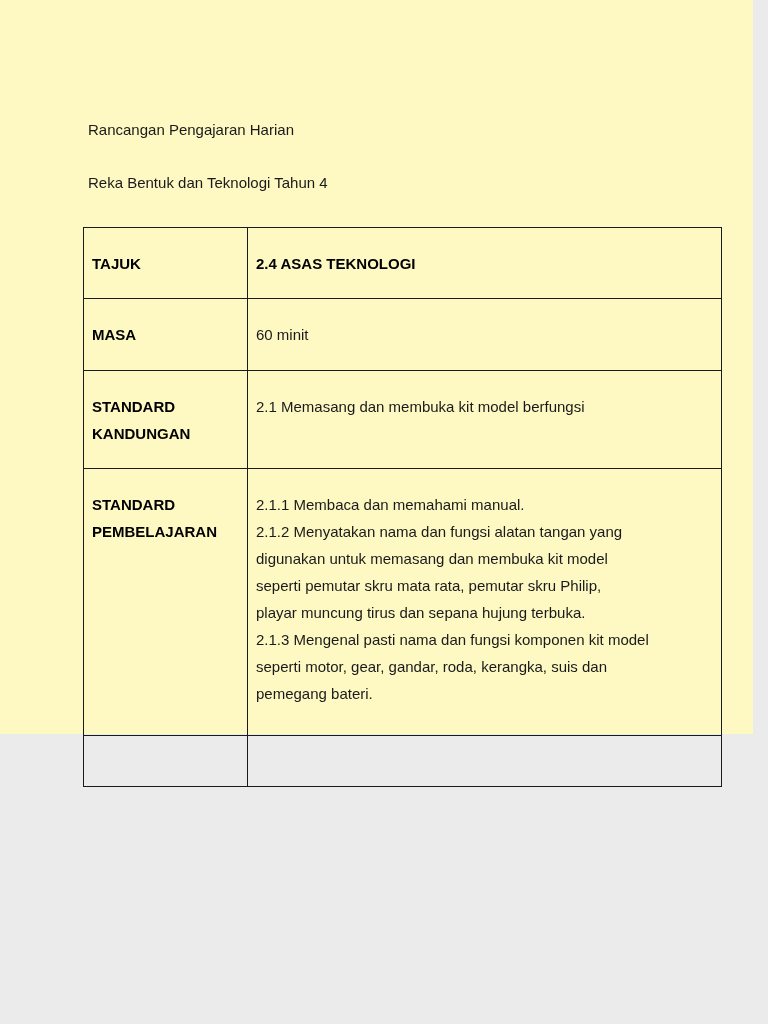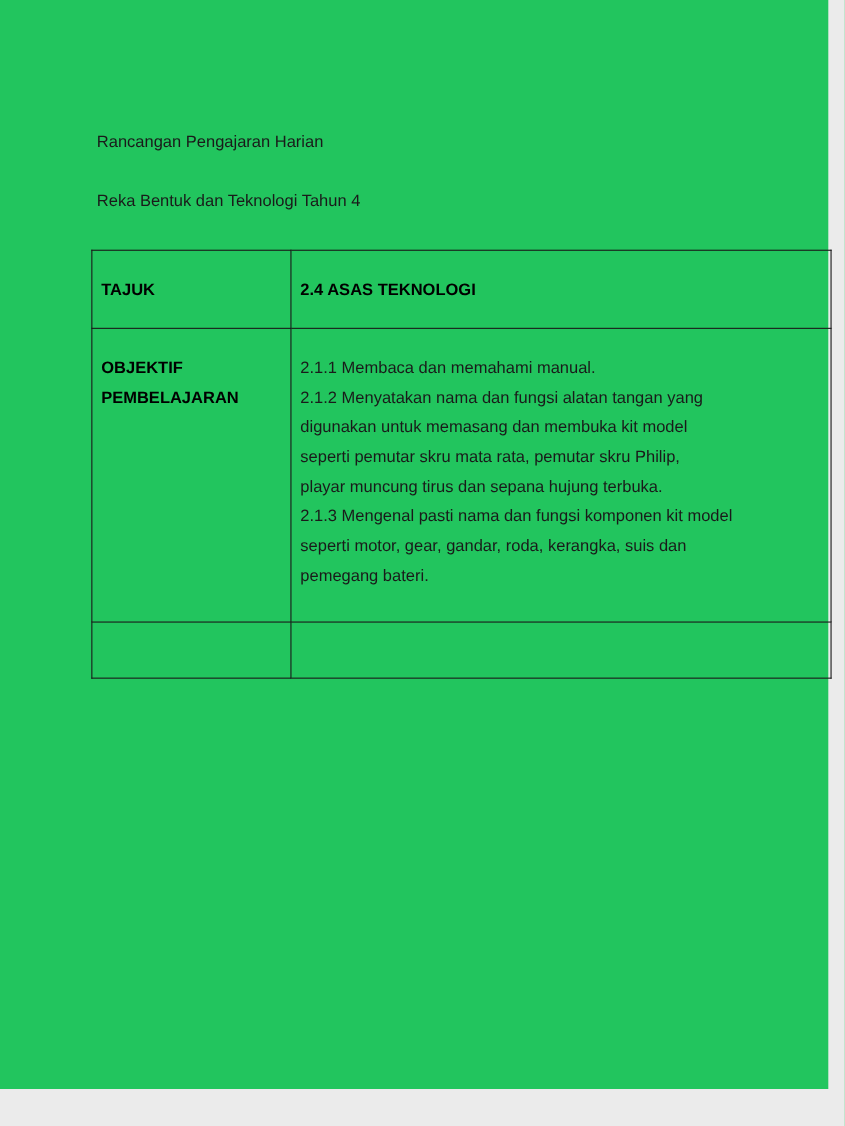--- a/index.html
+++ b/index.html
@@ -13,22 +13,22 @@
     font-family: "Liberation Sans", "DejaVu Sans", sans-serif;
     color: #1a1a1a;
     position: relative;
     overflow: hidden;
   }
   .page {
     position: absolute;
     left: 0;
     top: 0;
     width: 753px;
-    height: 990px;
-    background: #22c55e;
+    height: 734px;
+    background: #fef9c3;
   }
   .header-line {
     position: absolute;
     left: 88px;
     font-size: 15px;
     line-height: 20px;
     color: #1a1a1a;
   }
   .header-line.l1 { top: 120px; }
   .header-line.l2 { top: 173px; }
@@ -37,21 +37,21 @@
     position: absolute;
     left: 83px;
     top: 227px;
     width: 604px;
     border-collapse: collapse;
     table-layout: fixed;
   }
   table.lesson-table td {
     border: 1px solid #1a1a1a;
     vertical-align: top;
-    padding: 22px 25px 18px 8px;
+    padding: 22px 8px 18px 8px;
     font-size: 15px;
     line-height: 27px;
   }
   td.label-cell {
     width: 147px;
     font-weight: bold;
     color: #000000;
   }
   td.content-cell {
     width: 457px;
@@ -74,22 +74,30 @@
   <div class="header-line l1">Rancangan Pengajaran Harian</div>
 
   <div class="header-line l2">Reka Bentuk dan Teknologi Tahun 4</div>
 
   <table class="lesson-table">
     <tbody>
       <tr class="r1">
         <td class="label-cell">TAJUK</td>
         <td class="content-cell bold">2.4 ASAS TEKNOLOGI</td>
       </tr>
+      <tr class="r2">
+        <td class="label-cell">MASA</td>
+        <td class="content-cell">60 minit</td>
+      </tr>
+      <tr class="r3">
+        <td class="label-cell">STANDARD KANDUNGAN</td>
+        <td class="content-cell">2.1 Memasang dan membuka kit model berfungsi</td>
+      </tr>
       <tr class="r4">
-        <td class="label-cell">OBJEKTIF PEMBELAJARAN</td>
+        <td class="label-cell">STANDARD PEMBELAJARAN</td>
         <td class="content-cell">2.1.1 Membaca dan memahami manual.
 2.1.2 Menyatakan nama dan fungsi alatan tangan yang
 digunakan untuk memasang dan membuka kit model
 seperti pemutar skru mata rata, pemutar skru Philip,
 playar muncung tirus dan sepana hujung terbuka.
 2.1.3 Mengenal pasti nama dan fungsi komponen kit model
 seperti motor, gear, gandar, roda, kerangka, suis dan
 pemegang bateri.</td>
       </tr>
       <tr class="r6">

